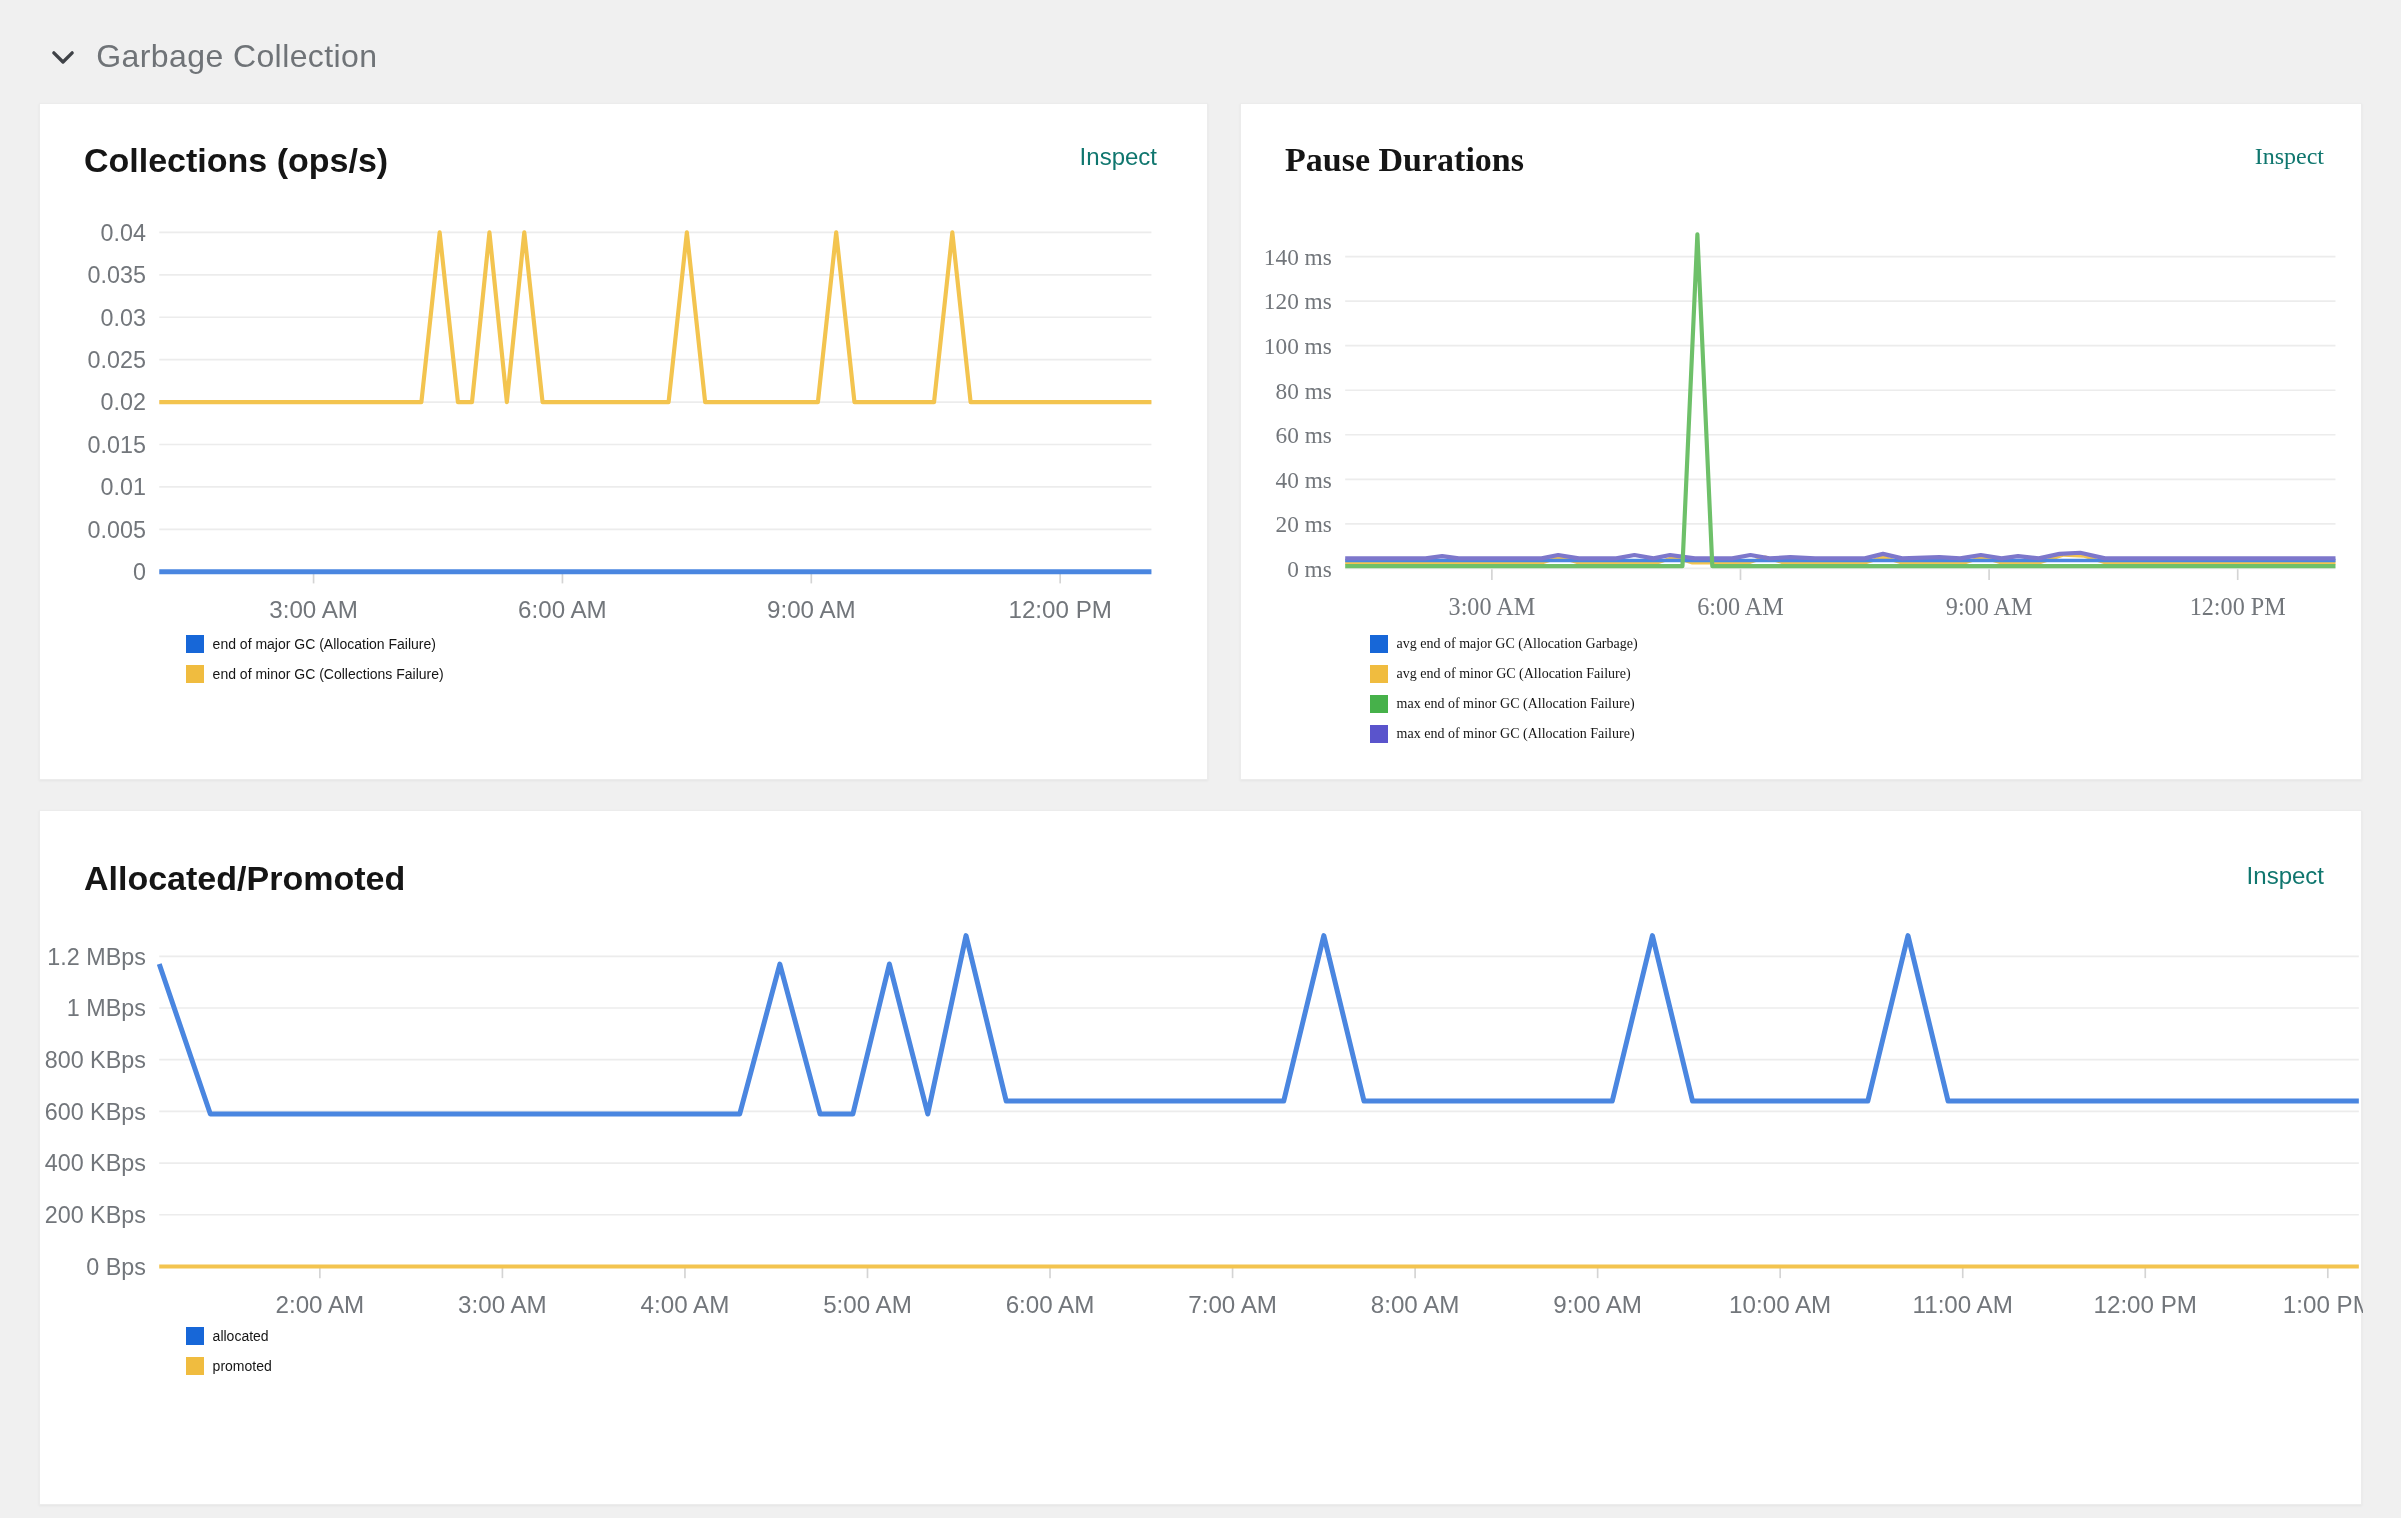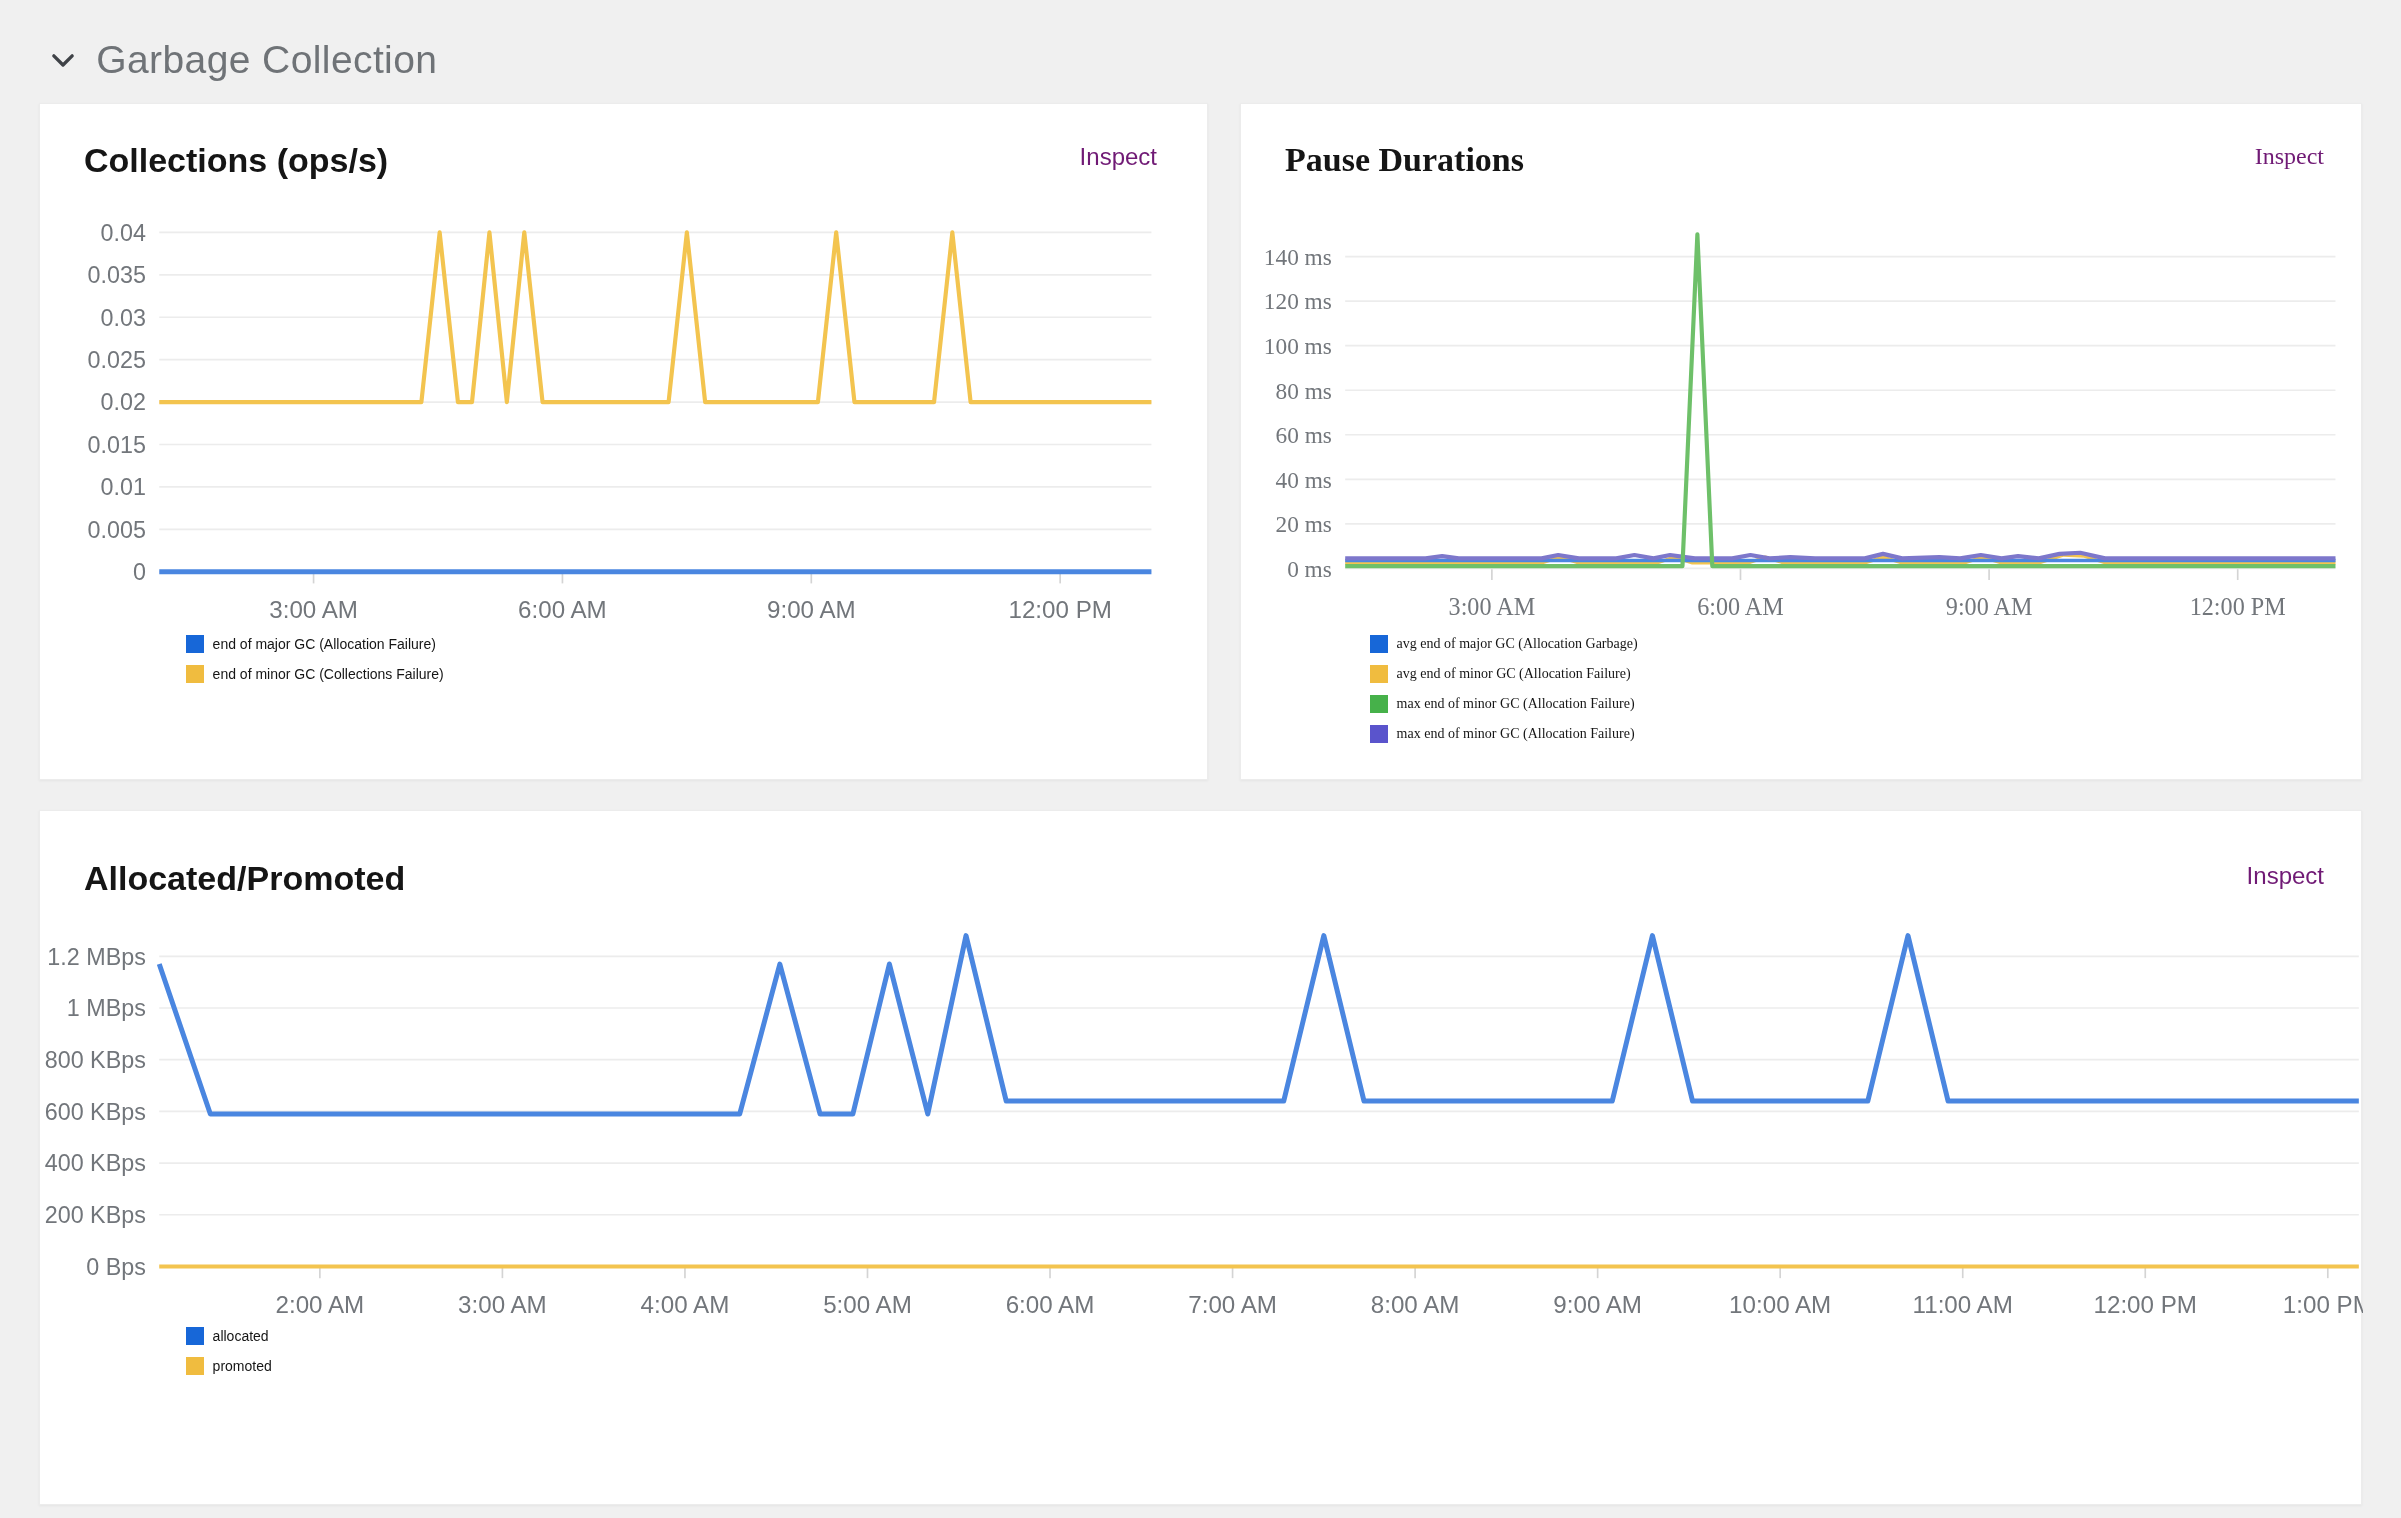--- a/index.html
+++ b/index.html
@@ -9,35 +9,35 @@
     font-family:"Liberation Sans", sans-serif;
     position:relative;
     overflow:hidden;
   }
   .section-header{
     position:absolute;left:48px;top:38px;
     display:flex;align-items:center;gap:18.3px;
     cursor:pointer;
   }
   .section-header h1{
-    margin:0;font-size:39px;font-weight:400;color:#6f7377;letter-spacing:0.4px;
+    margin:0;font-size:32px;font-weight:400;color:#6f7377;letter-spacing:0.4px;
   }
   .panel{
     position:absolute;background:#ffffff;
     border:0.8px solid #ececec;
     box-shadow:0 0.8px 2.5px rgba(0,0,0,0.05);
     box-sizing:border-box;
   }
   .panel-title{
     position:absolute;left:44px;top:37px;
     font-size:34px;font-weight:700;color:#151515;margin:0;
   }
   .inspect-link{
     position:absolute;top:39px;
-    font-size:24px;color:#701a75;text-decoration:none;cursor:pointer;
+    font-size:24px;color:#0f766e;text-decoration:none;cursor:pointer;
   }
   .chart-svg{position:absolute;left:0;top:0;}
   .legend{position:absolute;}
   .legend-item{
     display:flex;align-items:center;margin-bottom:10px;cursor:pointer;
   }
   .legend-swatch{
     width:18.3px;height:18.3px;flex:0 0 18.3px;margin-right:8.3px;
   }
   .legend-label{

